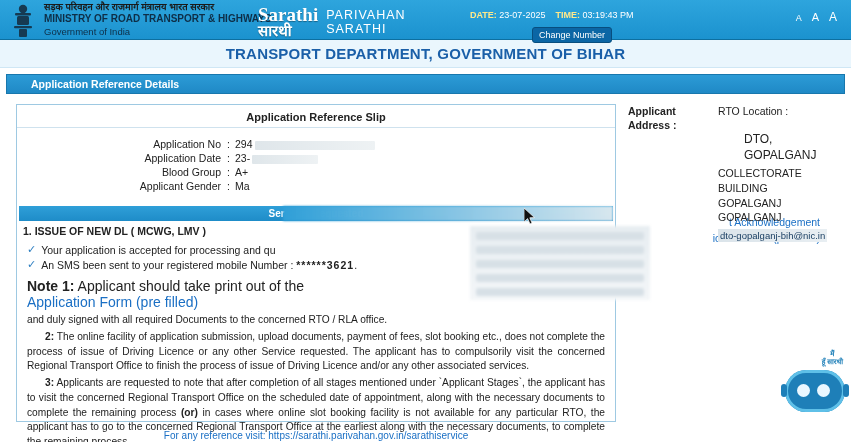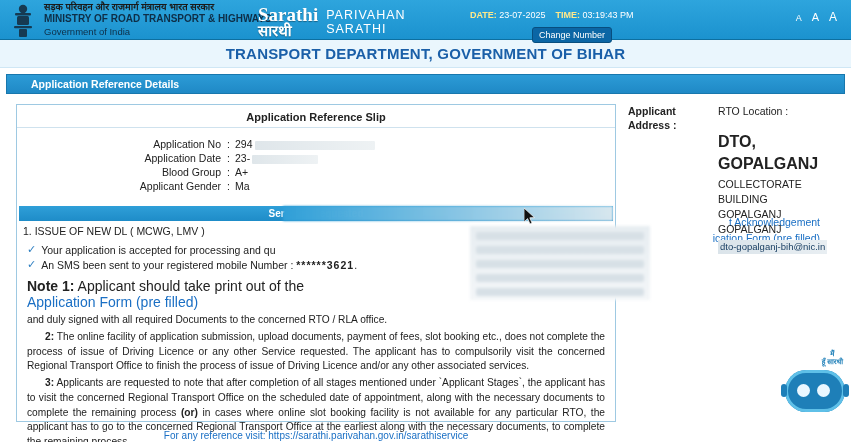--- a/index.html
+++ b/index.html
@@ -136,21 +136,21 @@
     color:#fff; font-size: 10px; font-weight:bold;
     display:flex; align-items:center; justify-content:center;
     position:relative;
   }
   .svcbar .blurtail {
     position:absolute; right:0; top:0; bottom:0; width: 330px;
     background: linear-gradient(90deg, rgba(47,159,216,1), rgba(225,235,240,.95));
     filter: blur(1.2px);
   }
   .svc-item {
-    font-size: 10.5px; font-weight:normal; padding: 4px 4px 2px 6px;
+    font-size: 10.5px; font-weight:bold; padding: 4px 4px 2px 6px;
   }
 
   .checks { padding: 2px 6px 0 10px; }
   .ckline { display:flex; align-items:flex-start; margin: 3px 0; font-size:10.5px; }
   .ckmark { color:#2e7fc1; margin-right: 5px; font-size: 11px; line-height:1; }
   .masked { letter-spacing:1px; }
   .bold { font-weight:bold; }
   .note { font-size:14px; padding: 4px 6px 0 10px; }
   .link { color:#1a6fc4; text-decoration:none; cursor:pointer; }
 
@@ -168,21 +168,21 @@
   
   .applicant-col {
     position:absolute; left: 628px; top: 10px; width: 80px;
     font-size: 10.5px; font-weight:bold; line-height:1.35;
   }
   .rto-col {
     position:absolute; left: 718px; top: 10px; width: 125px;
     font-size: 10.5px; line-height:1.4;
   }
   .rto-col .hdr { font-weight:normal; margin-bottom: 12px; }
-  .rto-col .dto { font-weight:bold; font-size: 16px; margin-bottom: 2px; }
+  .rto-col .dto { font-weight:normal; font-size: 12px; margin-bottom: 2px; margin-left: 26px; }
   .rto-col .addr { font-size: 10.5px; }
   .rto-col .mail {
     margin-top: 4px; font-size: 9.5px; color:#1a3f63;
     background: linear-gradient(90deg,#dbe4ea,#e8eef2);
     filter: blur(.5px); display:inline-block; padding: 0 2px;
   }
 
   
   .float-links {
     position:absolute; left: 560px; top: 118px; width: 260px;

